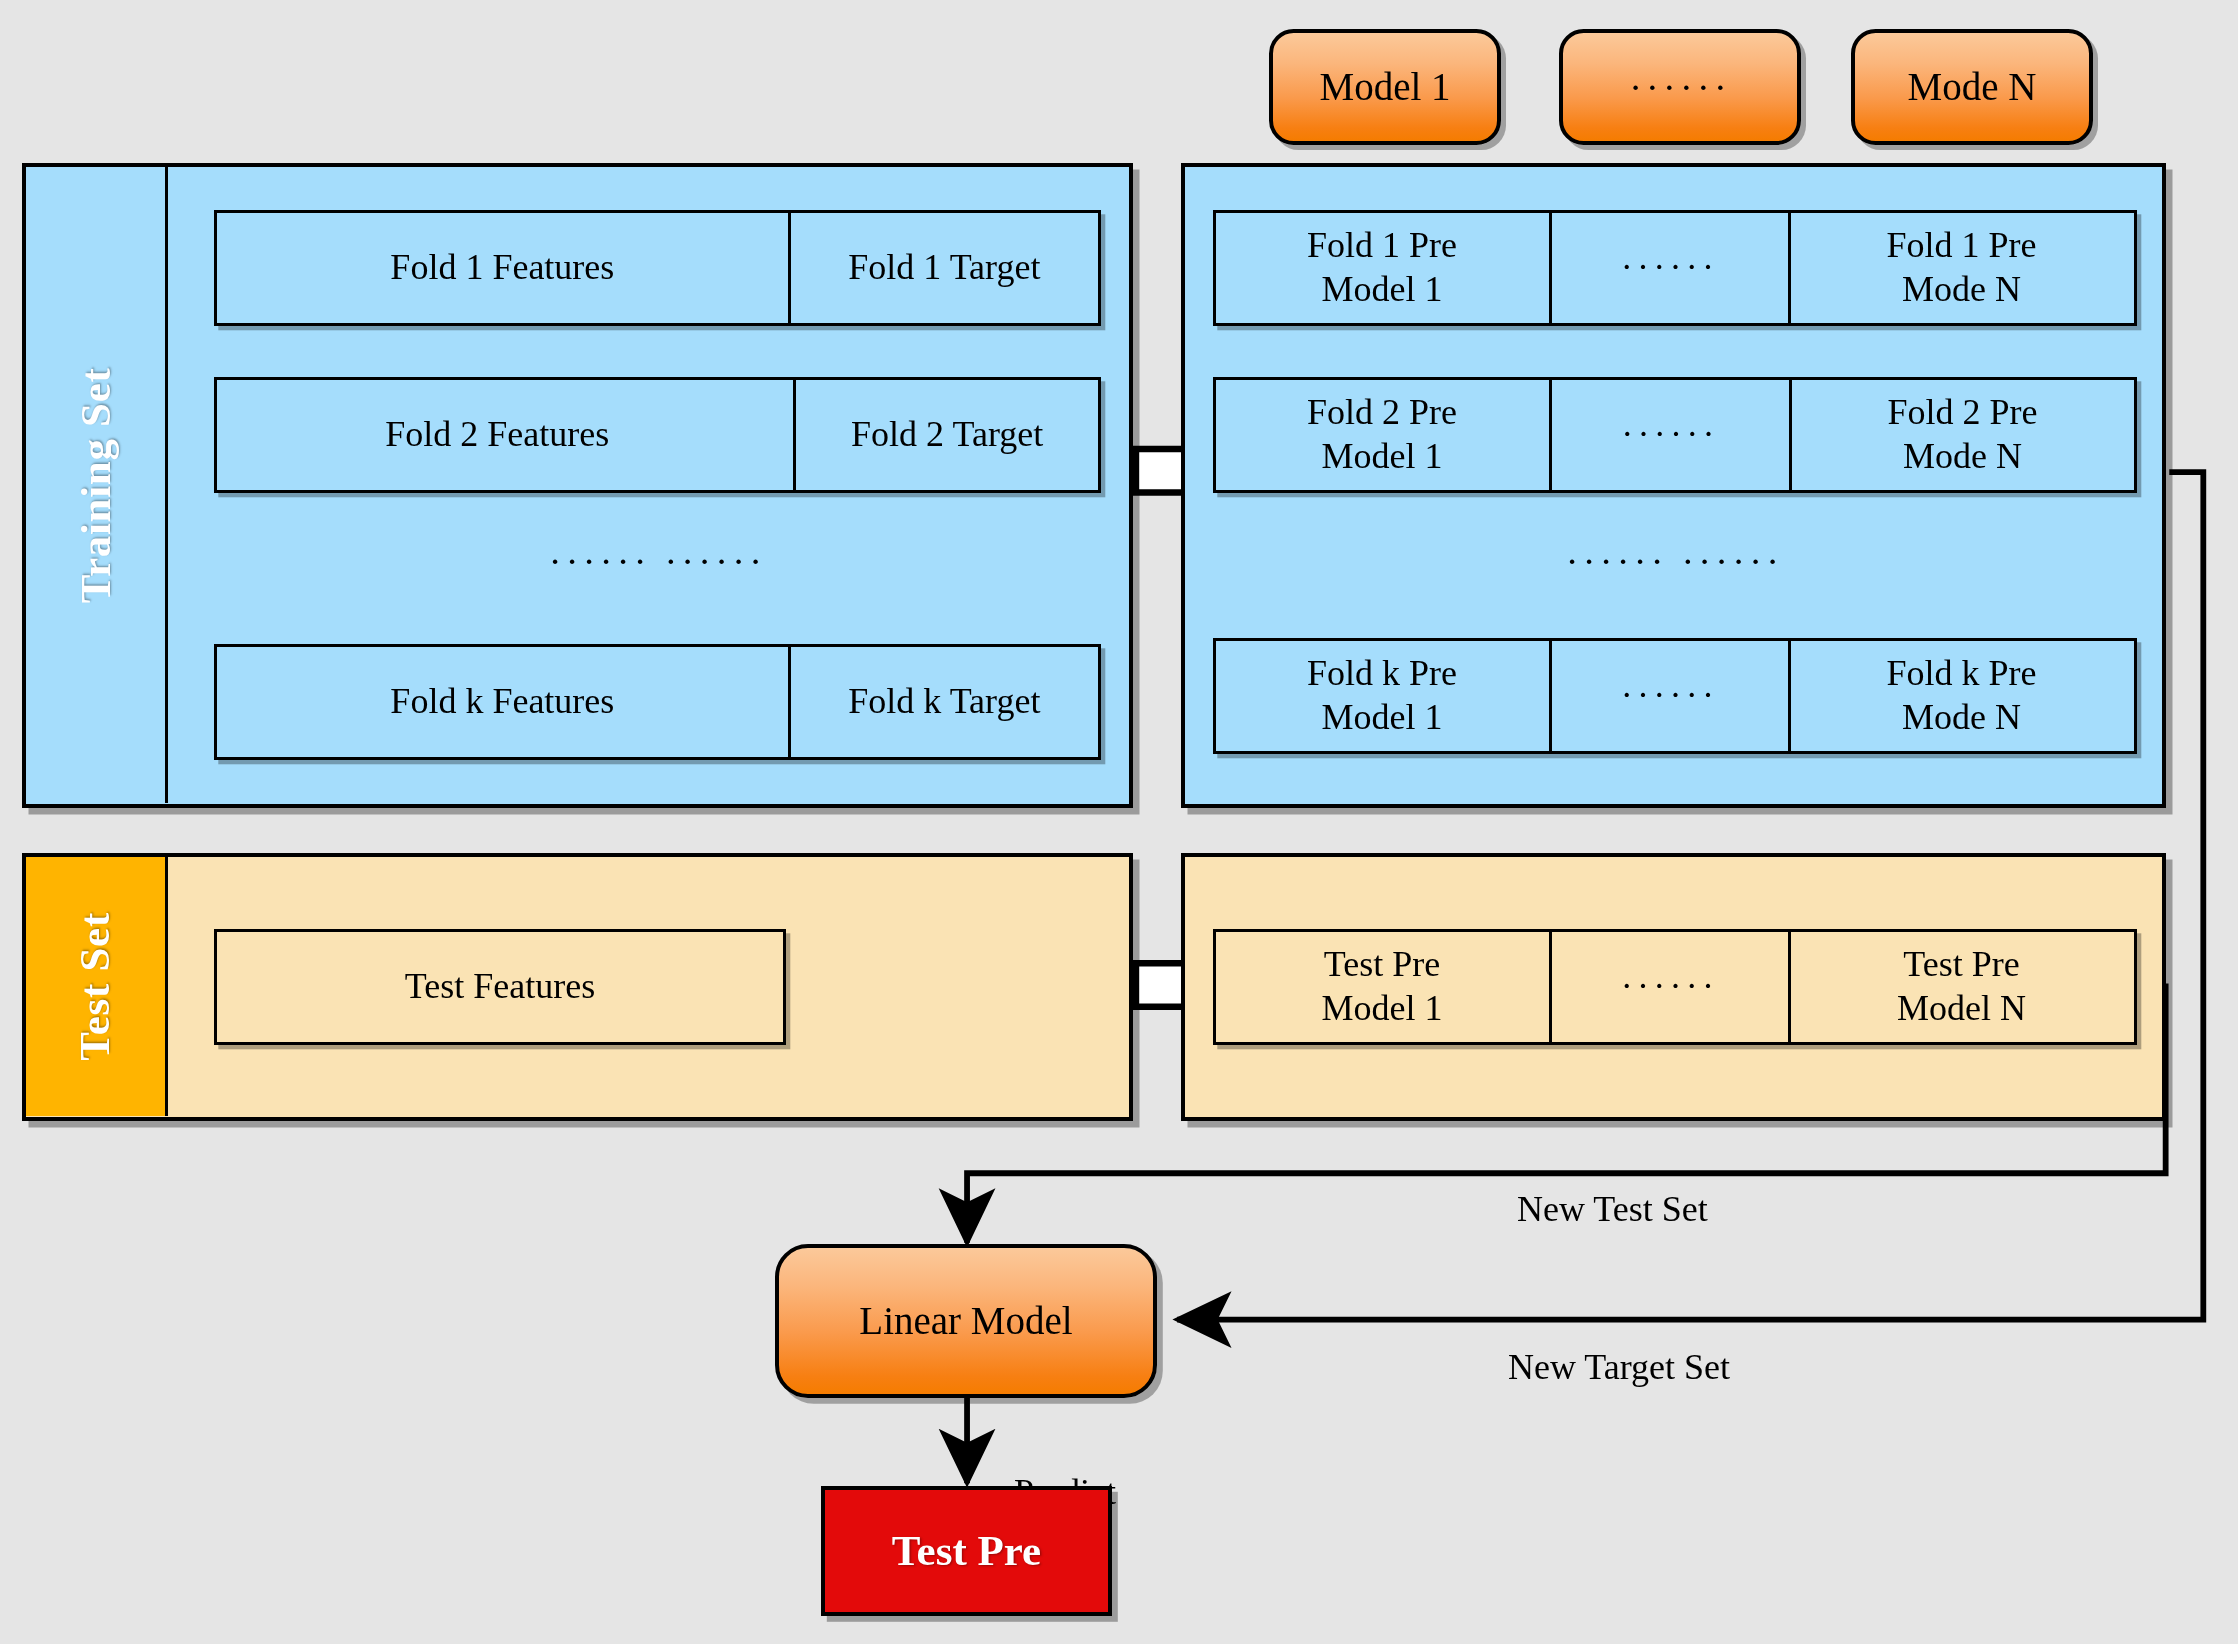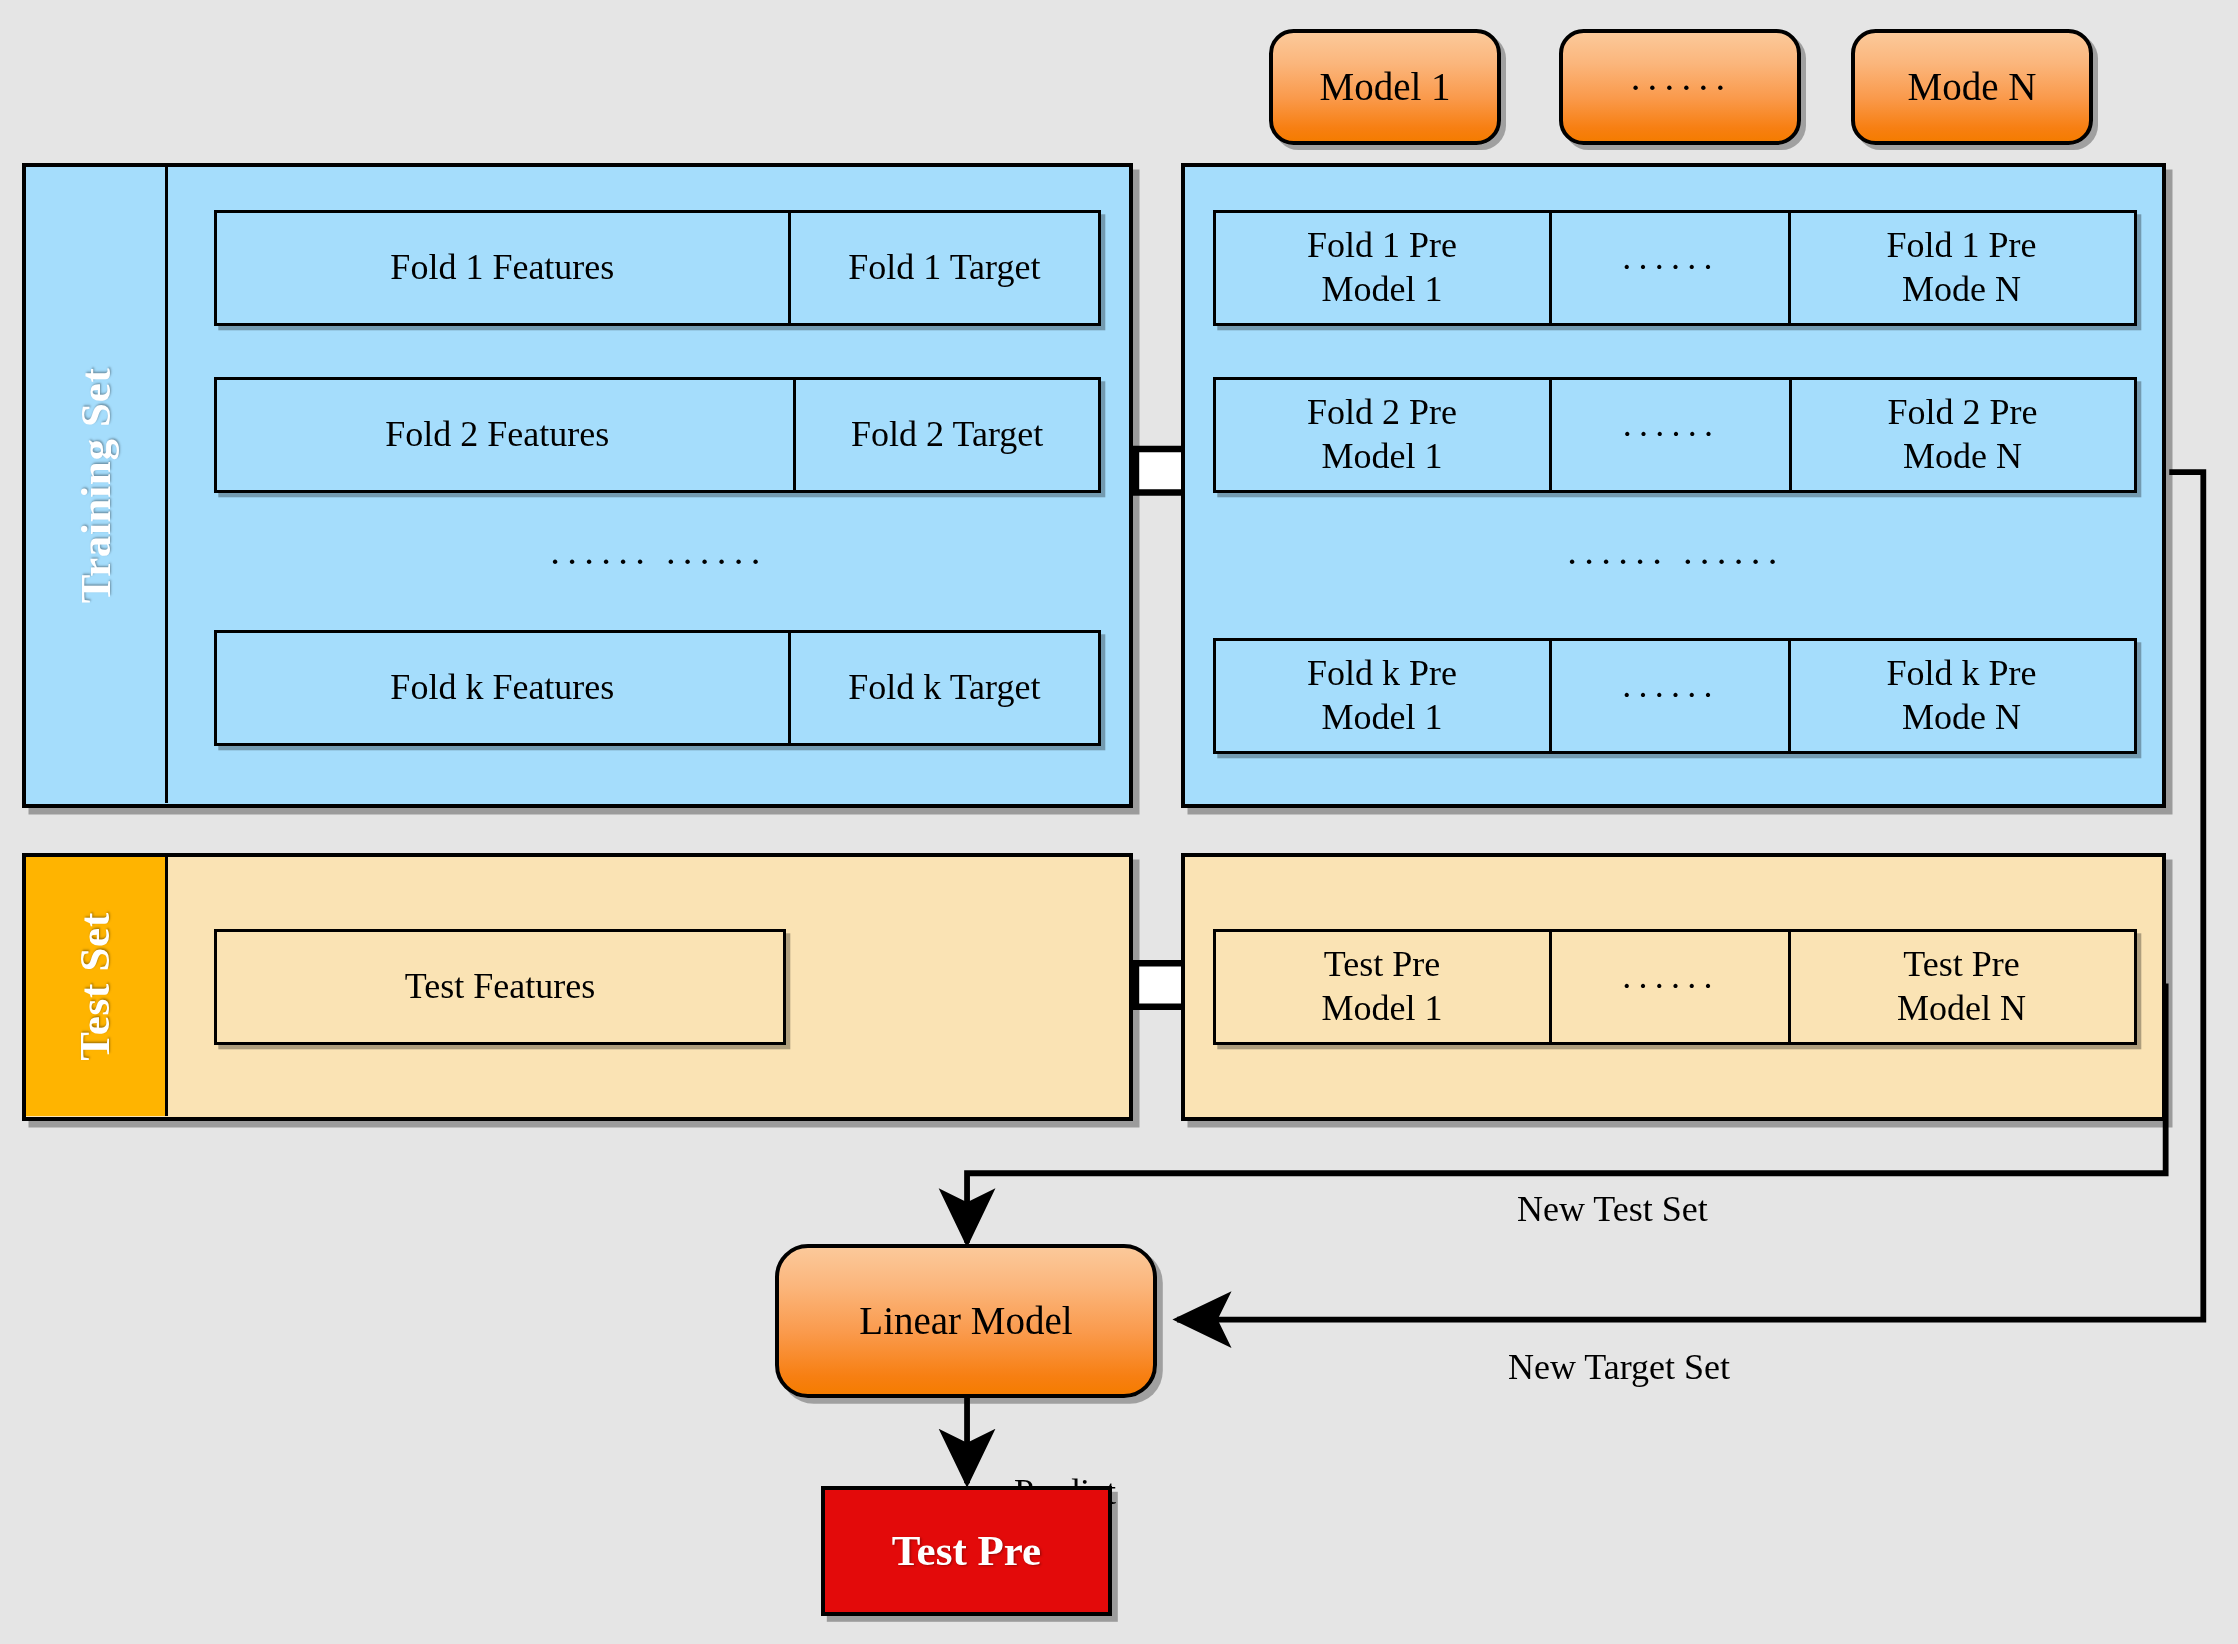--- a/index.html
+++ b/index.html
@@ -189,21 +189,21 @@
       <div class="cell" style="width:311px;">Fold 1 Target</div>
     </div>
 
     <div class="abs tbl" style="left:188px; top:210px; width:887px; height:116px;gap:16px;">
       <div class="cell" style="width:572px;">Fold 2 Features</div>
       <div class="cell" style="width:311px;">Fold 2 Target</div>
     </div>
 
     <div class="abs ctr dots-row" style="left:188px; top:362px; width:887px; height:65px;">······ ······</div>
 
-    <div class="abs tbl" style="left:188px; top:463px; width:887px; height:116px;">
+    <div class="abs tbl" style="left:188px; top:477px; width:887px; height:116px;">
       <div class="cell" style="width:572px;">Fold k Features</div>
       <div class="cell" style="width:311px;">Fold k Target</div>
     </div>
   </div>
 
   <div class="abs panel panel-train" style="left:1181px; top:163px; width:985px; height:645px;">
 
     <div class="abs tbl" style="left:27.5px; top:43px; width:924px; height:116px;">
       <div class="cell pre" style="width:333px; white-space:pre-line;">Fold 1 Pre
 Model 1</div>

